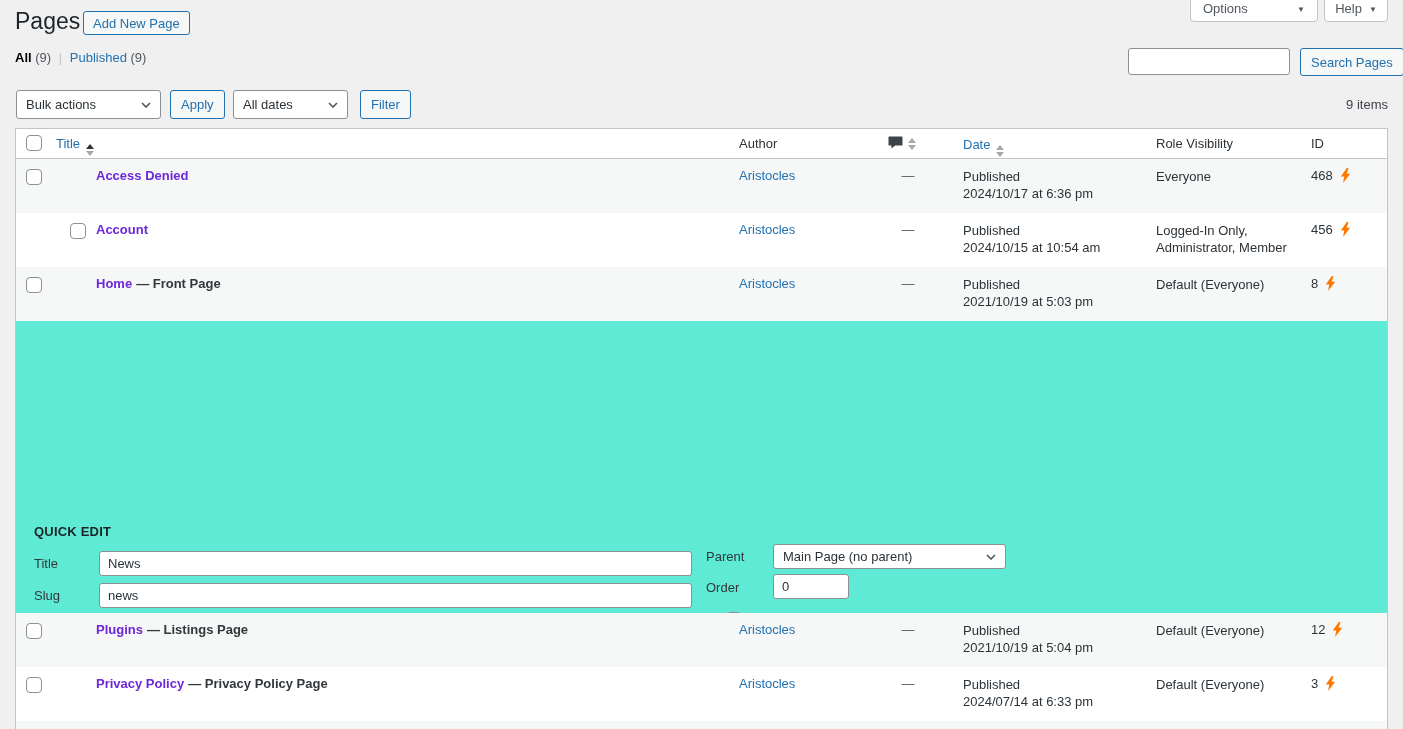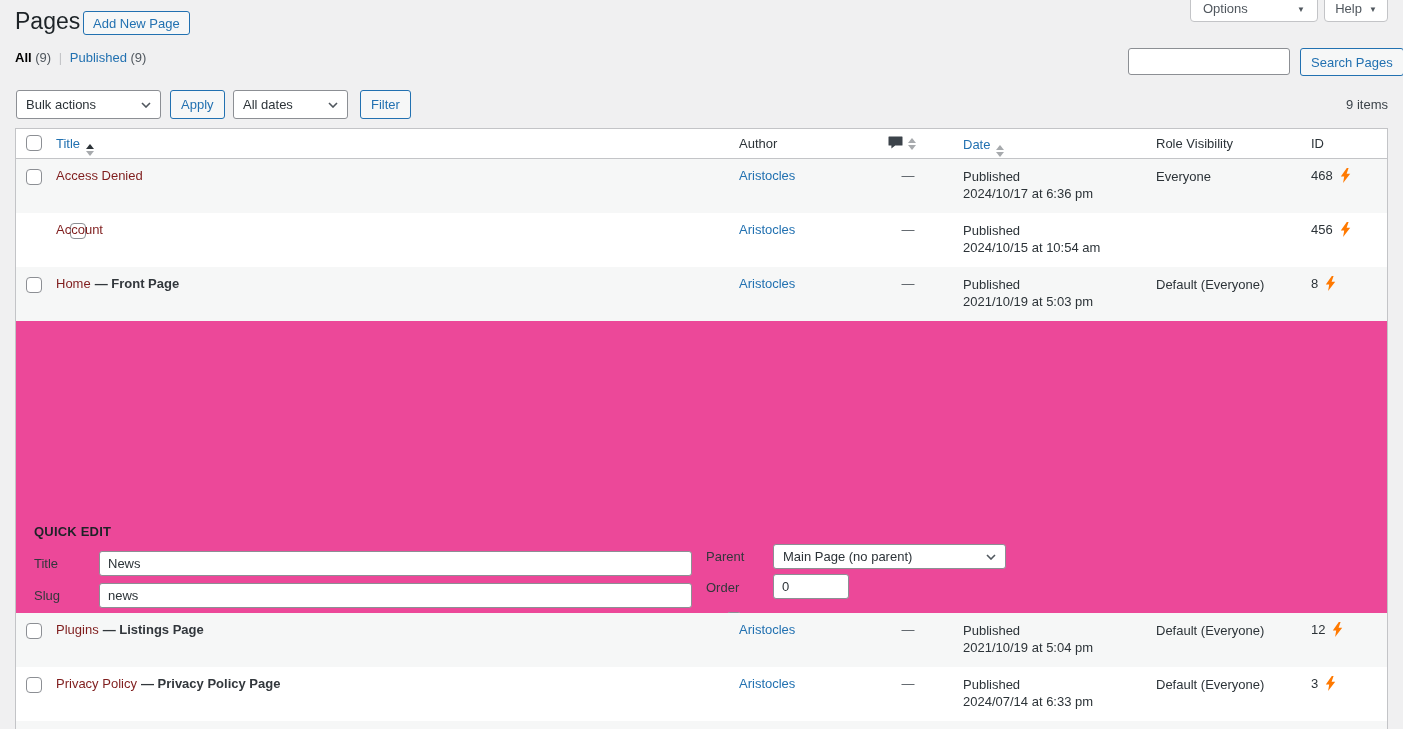--- a/index.html
+++ b/index.html
@@ -70,26 +70,26 @@
   .row.alt { background:#f6f7f7; }
   .cell { position:absolute; top:9px; }
   .hcell { position:absolute; top:7px; color:#2c3338; }
   .c-cb     { left:10px; top:10px; }
   .c-title  { left:40px; }
   .c-author { left:723px;text-align:center; }
   .c-comm   { left:872px; width:40px; text-align:center; }
   .c-date   { left:947px; line-height:17px; }
   .c-role   { left:1140px; width:152px; line-height:17px; }
   .c-id     { left:1295px; display:flex; align-items:center; gap:7px; }
-  .row-title { color:#7f1d1d; font-weight:normal; text-decoration:none; cursor:pointer; }
+  .row-title { color:#6d28d9; font-weight:bold; text-decoration:none; cursor:pointer;margin-left:40px; }
   .row-suffix { color:#32373c; font-weight:bold; margin-left:4px; }
   .id-num { color:#2c3338; }
 
   
-  .qe { position:absolute; left:0; top:192px; width:100%; height:292px; background:#ec4899; }
+  .qe { position:absolute; left:0; top:192px; width:100%; height:292px; background:#5eead4; }
   .qe-legend { position:absolute; left:18px; top:203px; font-weight:600; color:#1d2327; letter-spacing:.2px; }
   .qe-label { position:absolute; color:#32373c; }
   .qe .inp, .qe .sel { position:absolute; height:25px; }
   .rolebox {
     position:absolute; left:685px; top:360px; width:678px; height:77px;
     background:#f6f7f7; border:1px solid #dcdcde; border-radius:3px;
   }
   .rolebox .sel { position:absolute; }
   .role-item-label { position:absolute; color:#32373c; }
 
@@ -189,20 +189,21 @@
 
     <div class="row" style="top:84px;padding-left:44px;">
       <span class="cb abs c-cb"></span>
       <span class="cell c-title"><a class="row-title">Account</a><span class="row-suffix"></span></span>
       <a class="cell c-author link">Aristocles</a>
       <span class="cell c-comm gray">—</span>
       <span class="cell c-date">
           <div>Published</div>
           <div>2024/10/15 at 10:54 am</div>
         </span>
+      <span class="cell c-role">Logged-In Only, Administrator, Member</span>
       <span class="cell c-id">
           <span class="id-num">456</span>
           <svg width="11" height="15" viewBox="0 0 11 15">
             <path d="M6.8 0L0.8 8.6h3.4L3.1 15l7.1-9.2H6.6L8.6 0z" fill="#ff7900"></path>
           </svg>
         </span>
     </div>
 
     <div class="row alt" style="top:138px;">
       <span class="cb abs c-cb"></span>

